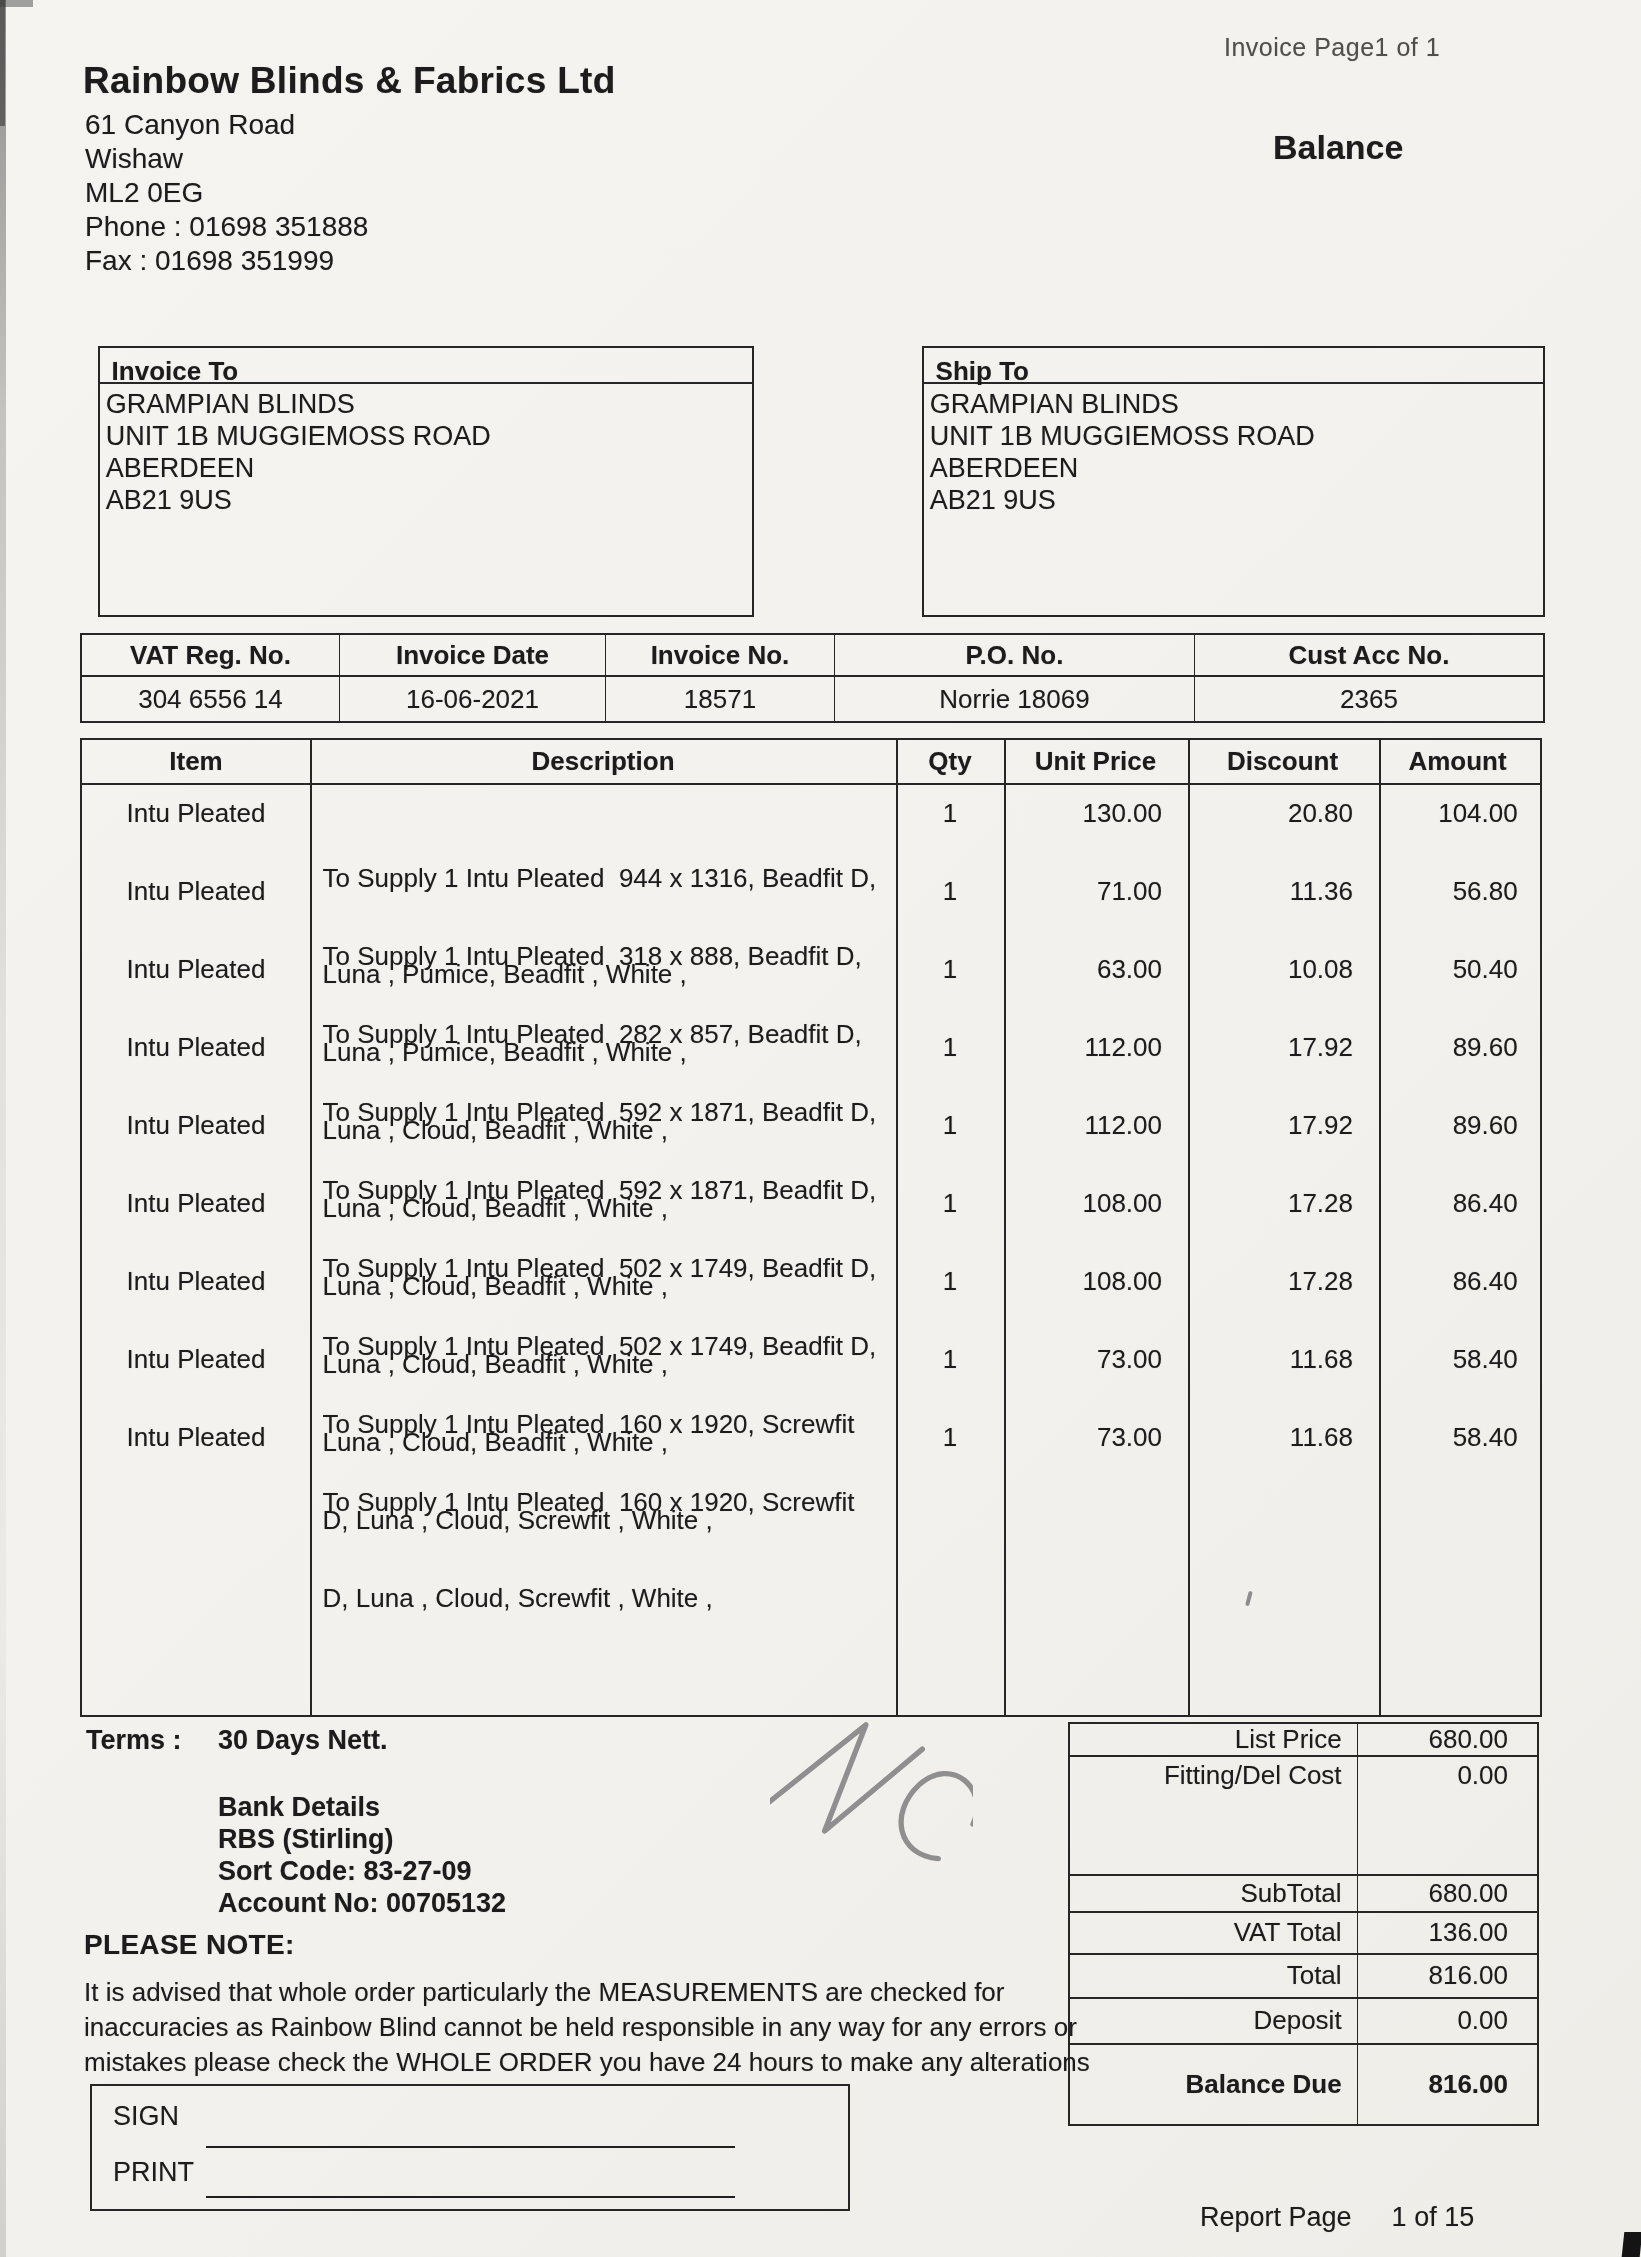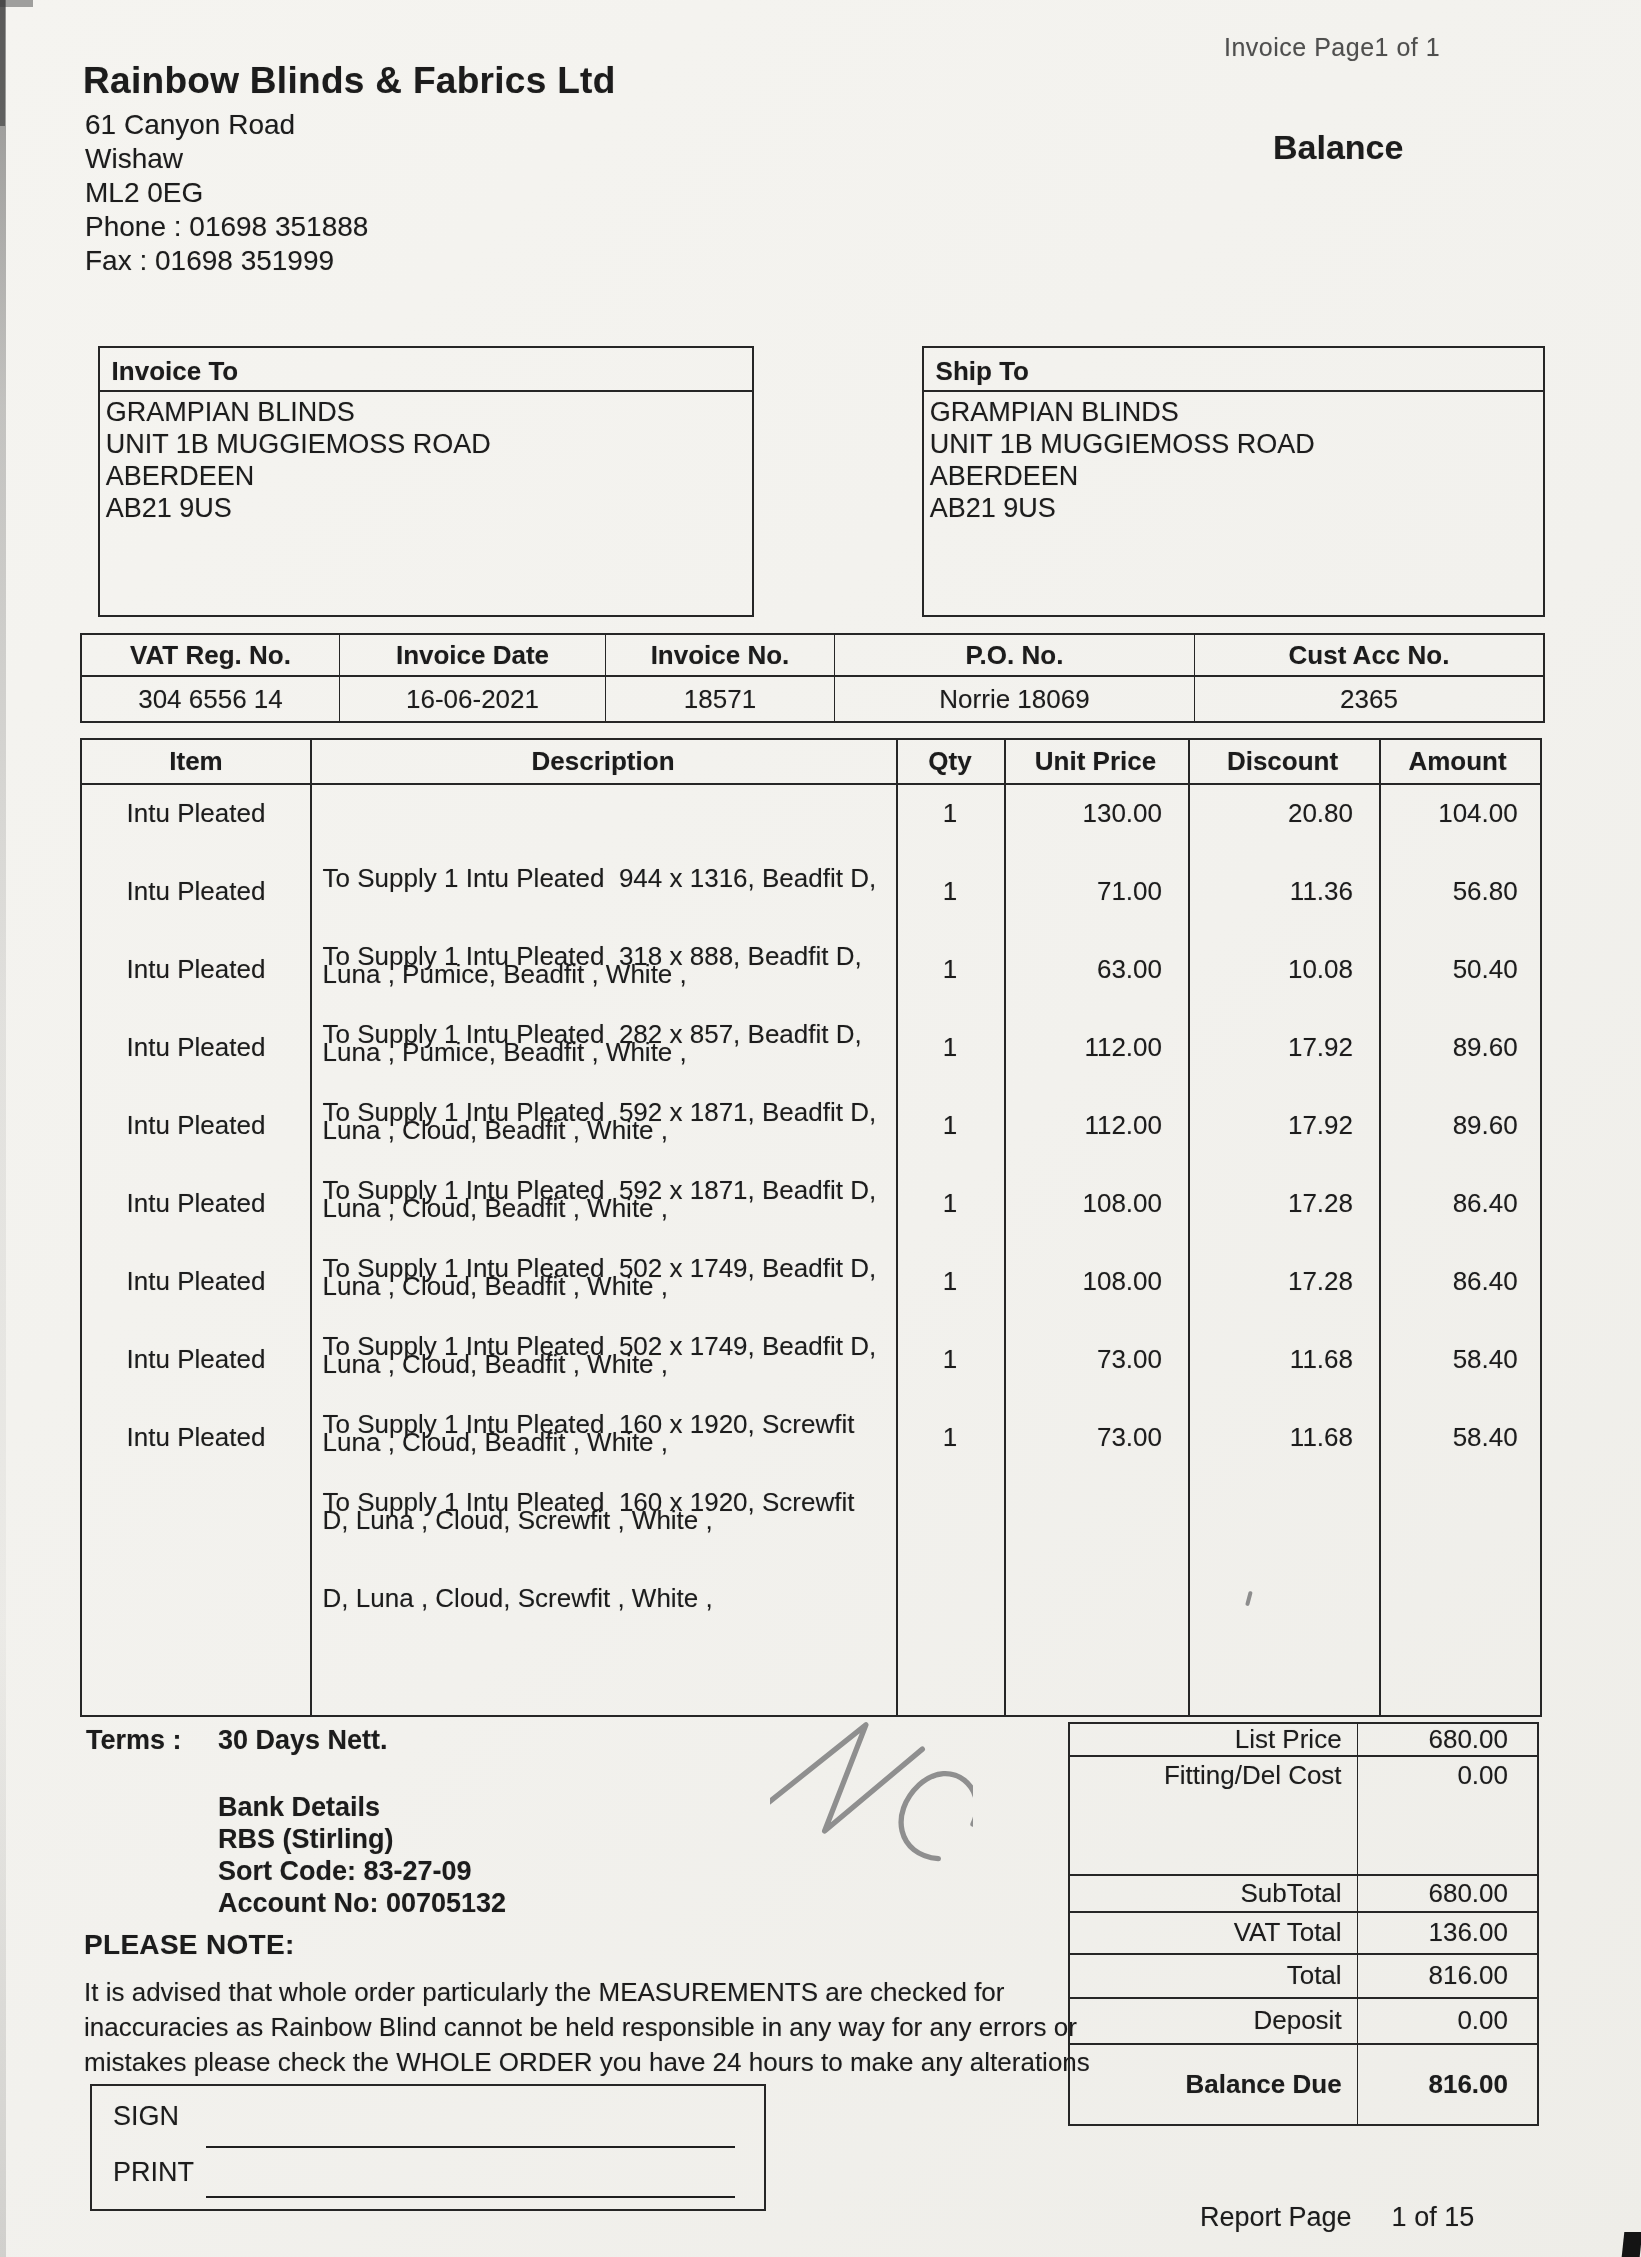--- a/index.html
+++ b/index.html
@@ -20,21 +20,21 @@
   
   .print-hdr{left:1224px;top:33px;display:flex;font-size:25px;color:#2c2c2c;opacity:.82;letter-spacing:0.5px;}
   
   .company-name{left:83px;top:60px;font-size:37px;font-weight:700;letter-spacing:0.3px;}
   .company-address{left:85px;top:108px;font-size:28px;line-height:34px;}
   .doc-title{left:1273px;top:128px;font-size:34px;font-weight:700;}
   
   .addr-box{border:2.9px solid #262626;box-sizing:border-box;}
   .box-invoice-to{left:98px;top:346px;width:656px;height:271px;}
   .box-ship-to{left:922px;top:346px;width:623px;height:271px;}
-  .addr-box-title{height:44px;border-bottom:2.9px solid #262626;box-sizing:border-box;
+  .addr-box-title{height:36px;border-bottom:2.9px solid #262626;box-sizing:border-box;
     font-size:26px;font-weight:700;padding:7.7px 0 0 11.6px;}
   .addr-box-lines{padding:3.9px 0 0 5.8px;font-size:27px;line-height:32px;}
   
   .meta-table{left:80px;top:633px;width:1465px;height:90px;border:2.9px solid #262626;box-sizing:border-box;
     display:grid;grid-template-columns:258px 266px 229px 360px 1fr;grid-template-rows:42px 1fr;}
   .mcell{display:flex;align-items:center;justify-content:center;font-size:26px;}
   .mhead{font-weight:700;border-bottom:2.9px solid #262626;}
   .brr{border-right:1.9px solid #262626;}
   
   .items-table{left:80px;top:738px;width:1462px;height:979px;border:2.9px solid #262626;box-sizing:border-box;}
@@ -62,21 +62,21 @@
     display:flex;flex-direction:column;}
   .t-row{display:flex;box-sizing:border-box;}
   .t-label{width:288px;border-right:1.9px solid #262626;box-sizing:border-box;display:flex;align-items:center;
     justify-content:flex-end;padding-right:15.4px;font-size:26px;}
   .t-value{flex:1;display:flex;align-items:center;justify-content:flex-end;padding-right:29px;font-size:26px;}
   .bb{border-bottom:2.4px solid #262626;}
   .h34{height:33px;} .h38{height:37px;} .h42{height:37px;} .h44{height:42px;} .h46{height:44px;} .h48{height:46px;}
   .t-gap{flex:1;}
   .t-bold .t-label,.t-bold .t-value{font-weight:700;}
   
-  .sign-box{left:90px;top:2084px;width:676px;height:127px;border:2.9px solid #262626;box-sizing:border-box;}
+  .sign-box{left:90px;top:2084px;width:760px;height:127px;border:2.9px solid #262626;box-sizing:border-box;}
   .sign-label{position:absolute;left:21px;top:15.4px;font-size:27px;}
   .print-label{position:absolute;left:21px;top:71px;font-size:27px;}
   .sig-line{position:absolute;left:114px;width:529px;border-top:2.4px solid #1f1f1f;}
   .line1{top:60px;} .line2{top:110px;}
   
   .footer-row{left:1200px;top:2202px;display:flex;gap:40px;font-size:27px;}
   
   .mc-mark{left:770px;top:1711px;}
 </style>
 </head>

